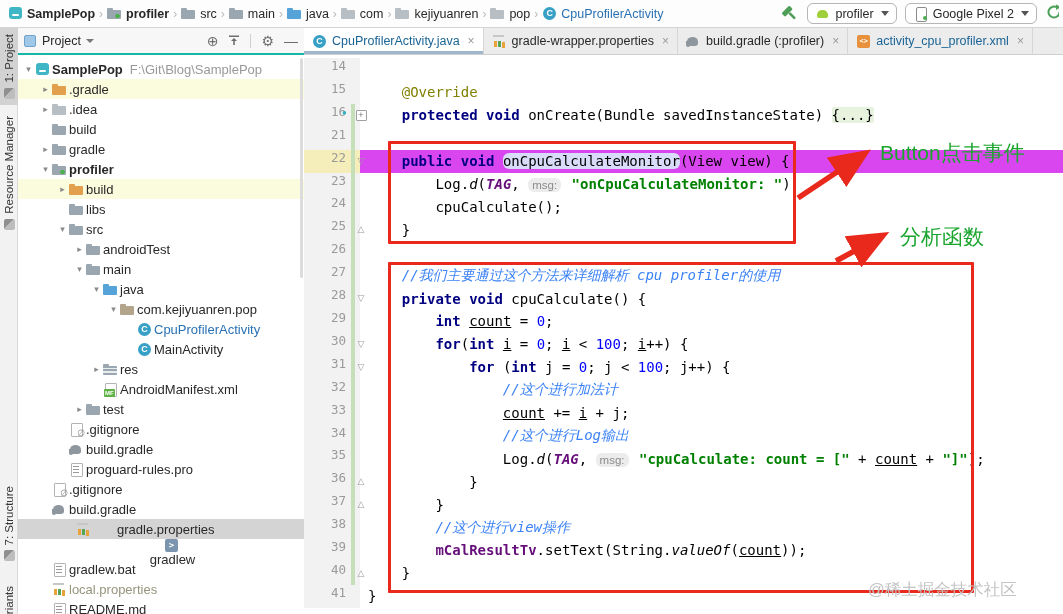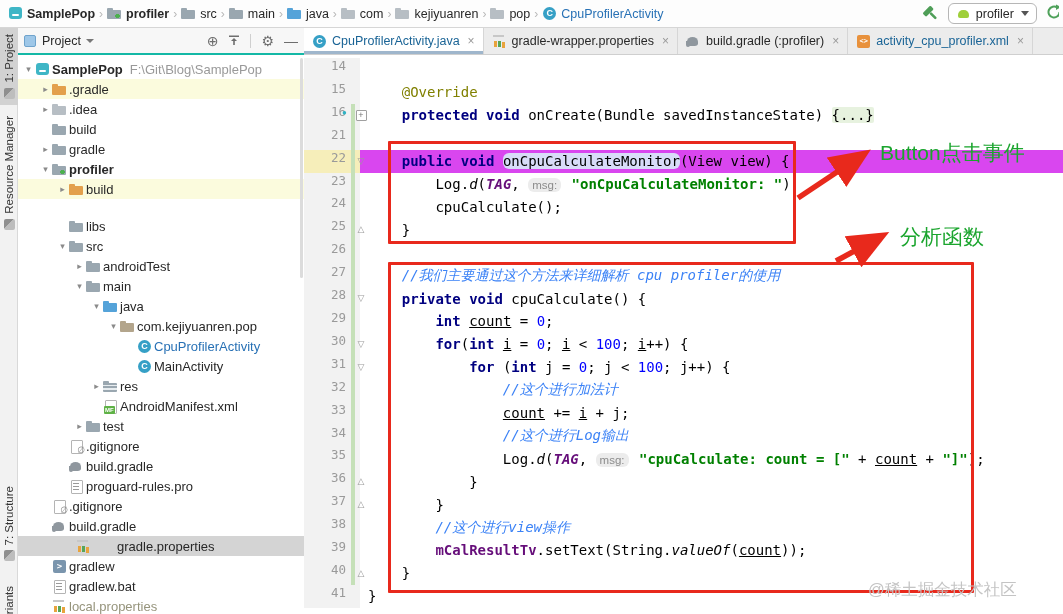--- a/index.html
+++ b/index.html
@@ -220,20 +220,25 @@
       <g transform="rotate(-45 9 9)">
         <rect x="3.5" y="2.5" width="11" height="5" rx="1.2" fill="#4f9e58"></rect>
         <rect x="8" y="7.5" width="2.6" height="8.5" rx="1.2" fill="#4f9e58"></rect>
       </g>
     </svg>
     <div class="combo">
       <span class="icon i-android"></span>
       <span>profiler</span>
       <span class="caret"></span>
     </div>
+    <div class="combo">
+      <span class="icon i-phone"></span>
+      <span>Google Pixel 2</span>
+      <span class="caret"></span>
+    </div>
     <div id="sync-wrap">
       <svg width="18" height="18" viewBox="0 0 18 18">
         <path d="M14.5 9a5.5 5.5 0 1 1-2.2-4.4" fill="none" stroke="#4ea15a" stroke-width="2"></path>
         <polygon points="11,1.5 16,4 11,7" fill="#4ea15a"></polygon>
       </svg>
     </div>
   </div>
 
   <div id="left-strip">
       <div class="strip-item active" style="top: 0px; min-height: 76px;">
@@ -301,21 +306,21 @@
         <div class="trow bold" style="padding-left: 21px;">
           <span class="tarrow">▾</span>
           <span class="icon i-module"></span>
           <span class="tlabel">profiler</span>
         </div>
         <div class="trow yellow" style="padding-left: 38px;">
           <span class="tarrow">▸</span>
           <span class="icon i-folder-orange"></span>
           <span class="tlabel">build</span>
         </div>
-        <div class="trow" style="padding-left: 38px; margin-top: 17px;">
+        <div class="trow" style="padding-left: 38px;">
           <span class="tarrow"></span>
           <span class="icon i-folder"></span>
           <span class="tlabel">libs</span>
         </div>
         <div class="trow" style="padding-left: 38px;">
           <span class="tarrow">▾</span>
           <span class="icon i-folder"></span>
           <span class="tlabel">src</span>
         </div>
         <div class="trow" style="padding-left: 55px;">
@@ -386,21 +391,21 @@
         <div class="trow" style="padding-left: 21px;">
           <span class="tarrow"></span>
           <span class="icon i-gradle"></span>
           <span class="tlabel">build.gradle</span>
         </div>
         <div class="trow selected" style="padding-left: 21px;">
           <span class="tarrow"></span>
           <span class="icon i-prop"></span>
           <span class="tlabel">gradle.properties</span>
         </div>
-        <div class="trow" style="padding-left: 21px;">
+        <div class="trow" style="padding-left: 21px; flex-direction: column;">
           <span class="tarrow"></span>
           <span class="icon i-exec"></span>
           <span class="tlabel">gradlew</span>
         </div>
         <div class="trow" style="padding-left: 21px;">
           <span class="tarrow"></span>
           <span class="icon i-txt"></span>
           <span class="tlabel">gradlew.bat</span>
         </div>
         <div class="trow dim" style="padding-left: 21px;">

